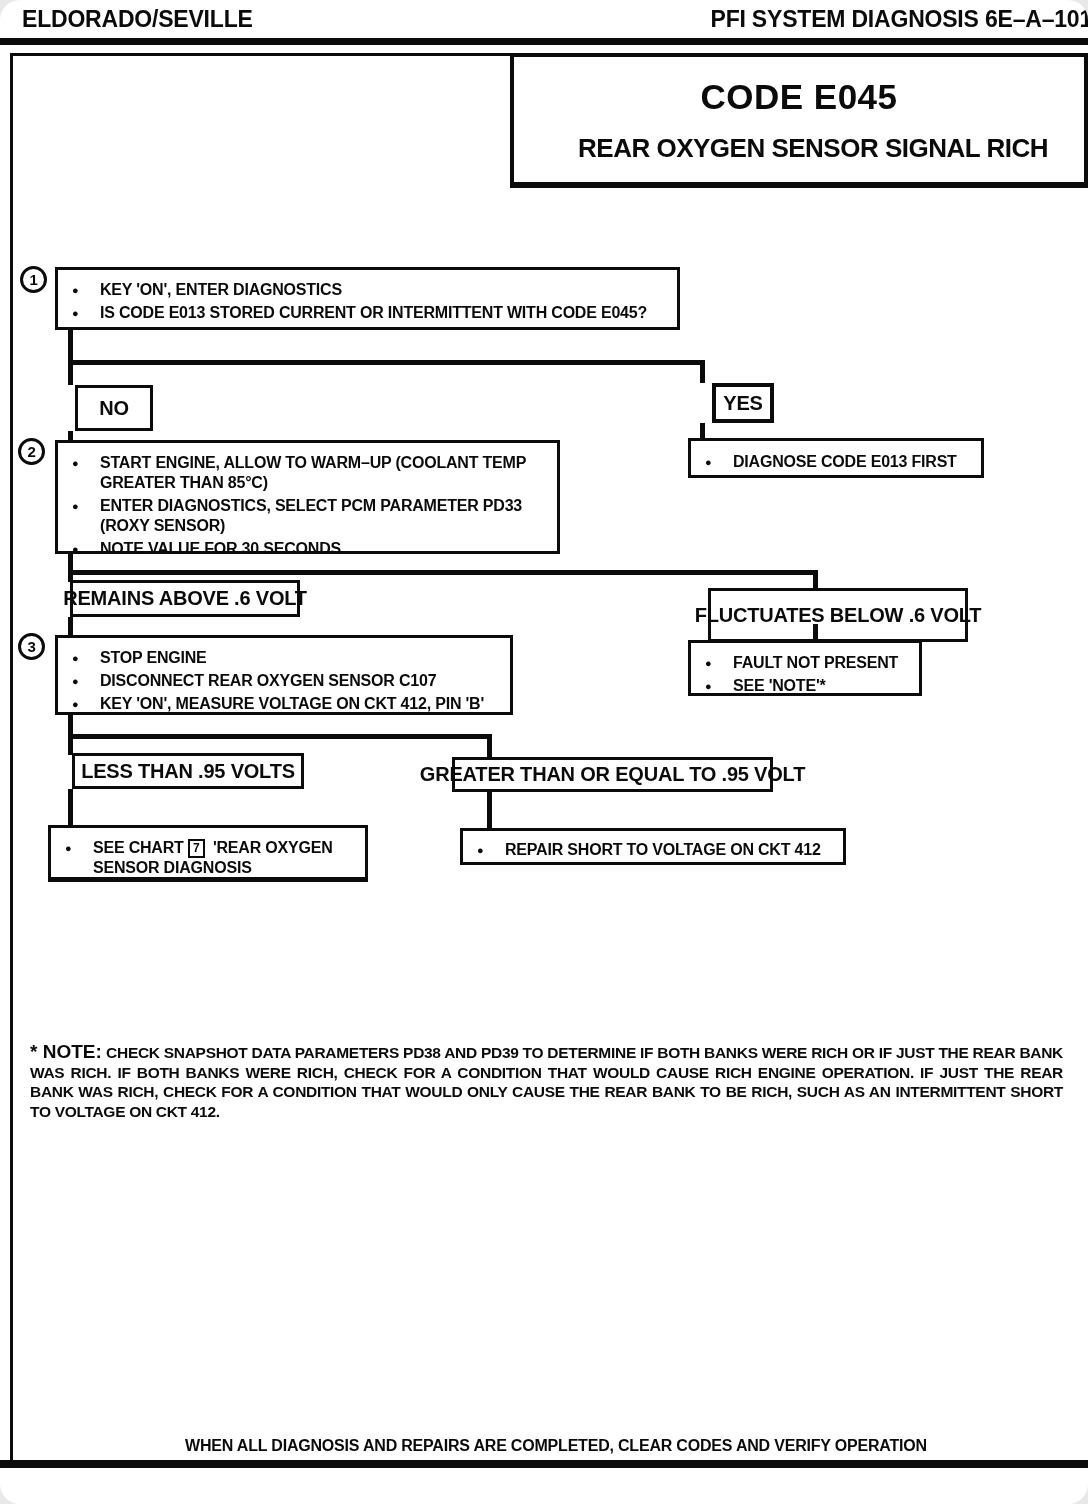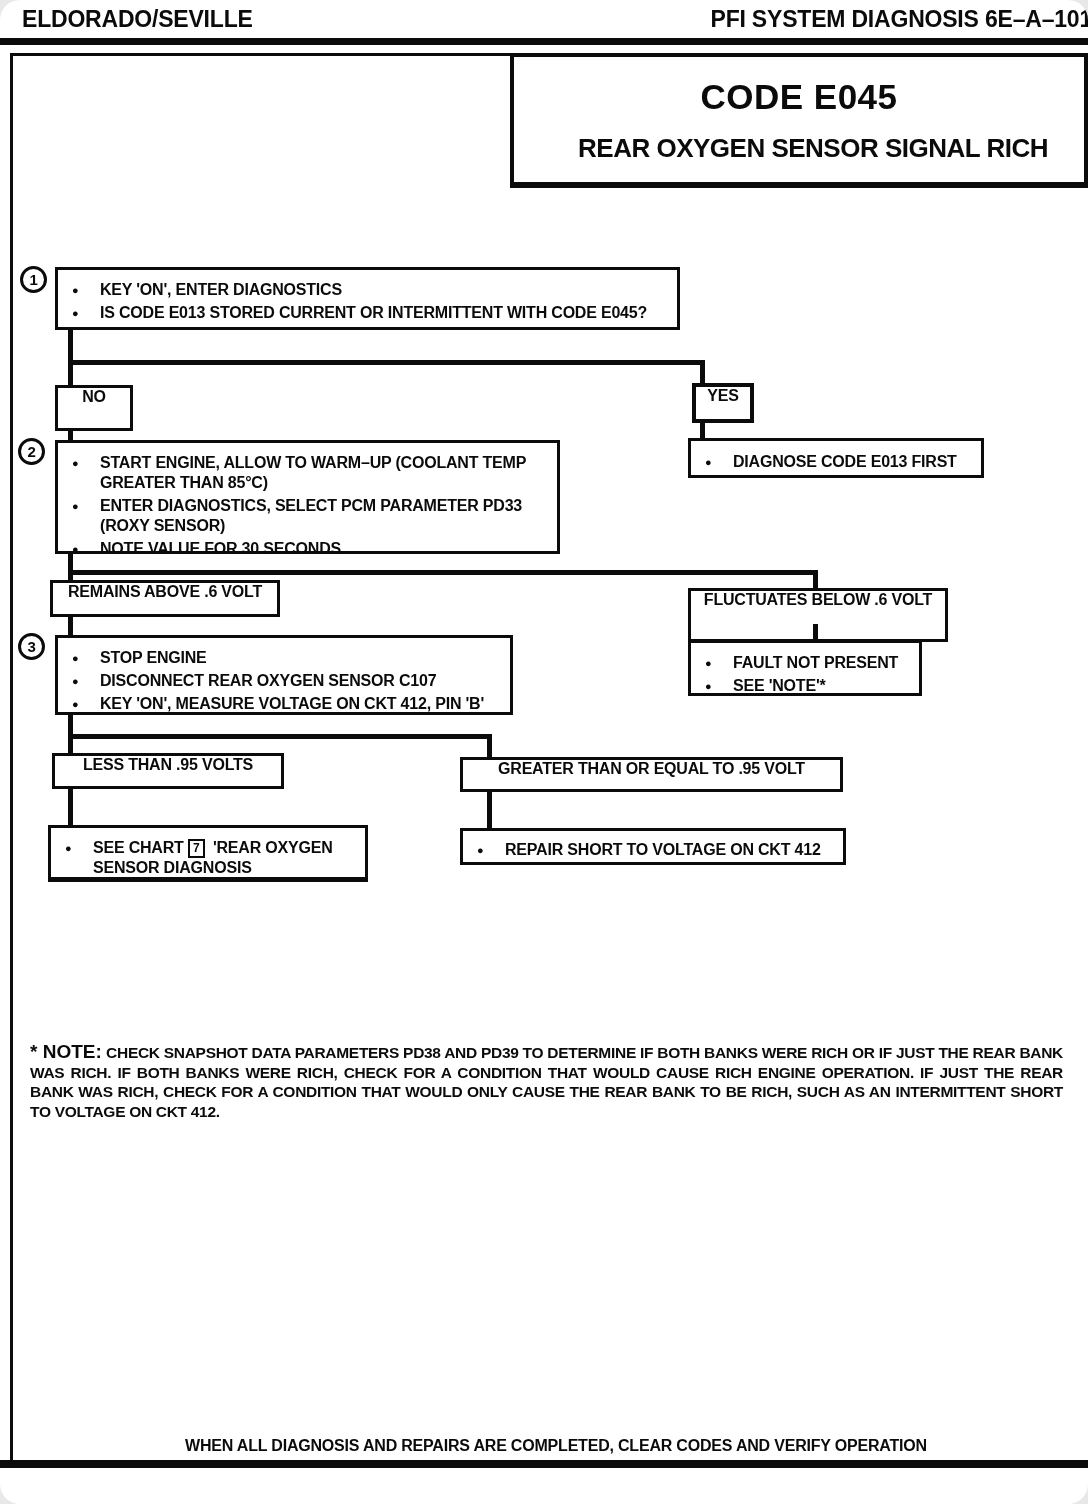--- a/index.html
+++ b/index.html
@@ -20,21 +20,21 @@
   .title-name{ font-size:26px; margin-top:16px; letter-spacing:-0.5px;padding-left:28px; }
   .stepnum{
     position:absolute; width:27px; height:27px; border:3px solid var(--ink); border-radius:50%;
     display:flex; align-items:center; justify-content:center; font-size:15px; background:var(--paper);
     box-sizing:border-box;
   }
   .rows{ padding:7px 8px 6px 0; }
   .row{ display:flex; align-items:flex-start; margin:3px 0; }
   .blt{ flex:none; width:42px; padding-left:14px; box-sizing:border-box; font-size:11px; line-height:20px; }
   .txt{ font-size:16px; line-height:20px; white-space:pre-line; }
-  .ctr{ display:flex; align-items:flex-start; justify-content:center; font-size:16px; white-space:nowrap; }
+  .ctr{ display:flex; align-items:center; justify-content:center; font-size:20px; white-space:nowrap;margin-left:20px; }
   .chart-num{
     display:inline-block; border:2px solid var(--ink); min-width:13px; height:15px;
     font-size:12px; line-height:15px; text-align:center; vertical-align:1px; margin:0 4px;
   }
   .note{ left:30px; top:1042px; width:1033px; text-align:justify; line-height:19.5px; letter-spacing:-0.3px; }
   .note-label{ font-size:19px; letter-spacing:0; }
   .note-body{ font-size:15.5px; }
   .footer{ left:12px; top:1437px; width:1088px; text-align:center; font-size:16px; }
 </style>
 </head>
@@ -163,21 +163,21 @@
     </div>
   </div>
 
   <div class="ln" style="left:68px;top:715px;width:5px;height:40px"></div>
   <div class="ln" style="left:68px;top:734px;width:424px;height:5px"></div>
   <div class="ln" style="left:487px;top:734px;width:5px;height:26px"></div>
 
   <div class="nbox ctr" style="left:52px;top:753px;width:232px;height:36px">
     <span>LESS THAN .95 VOLTS</span>
   </div>
-  <div class="nbox ctr" style="left:460px;top:757px;width:383px;height:35px">
+  <div class="nbox ctr" style="left:432px;top:757px;width:321px;height:35px">
     <span>GREATER THAN OR EQUAL TO .95 VOLT</span>
   </div>
 
   <div class="ln" style="left:68px;top:789px;width:5px;height:36px"></div>
   <div class="ln" style="left:487px;top:792px;width:5px;height:36px"></div>
 
   <div class="nbox" style="left:48px;top:825px;width:320px;height:57px;border-width:3px 3px 5px 3px">
     <div class="rows">
       <div class="row">
         <span class="blt">●</span>

